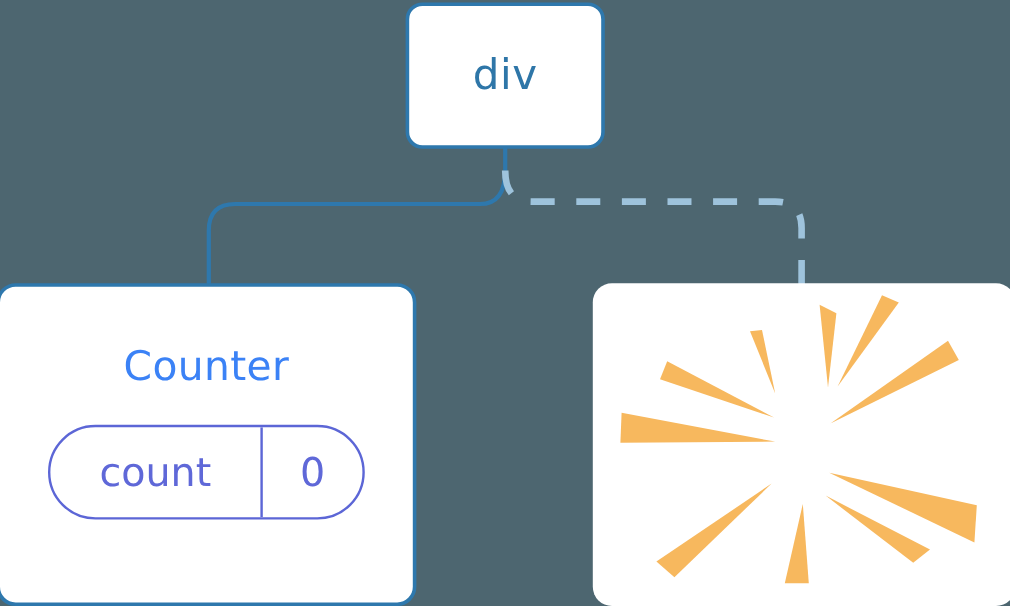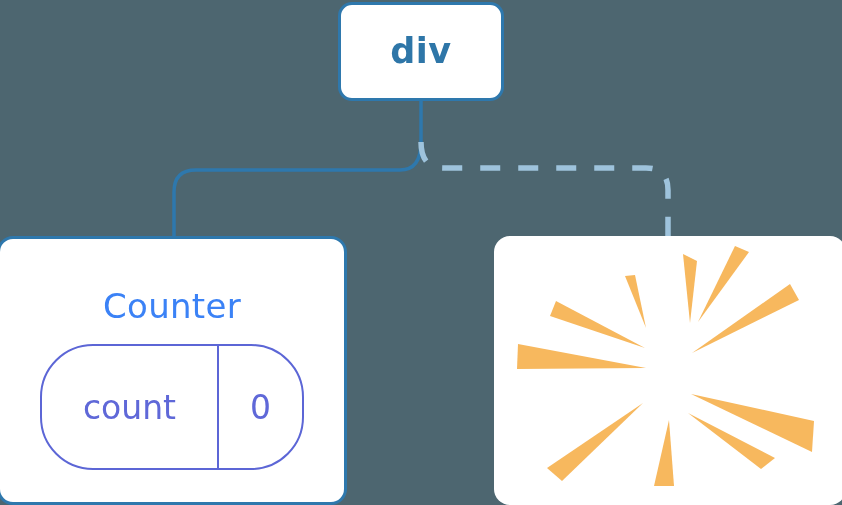--- a/index.html
+++ b/index.html
@@ -35,26 +35,25 @@
     box-sizing: border-box;
   }
   .node.bordered {
     border: 3px solid #2e78ad;
   }
 
   #node-div {
     left: 338px;
     top: 2px;
     width: 166px;
-    height: 99px;
+    height: 122px;
     border-radius: 14px;
     display: flex;
     align-items: center;
     justify-content: center;
-    font-weight: bold;
   }
   #node-div .node-title {
     font-size: 35px;
     color: #2e76a8;
     letter-spacing: 0.5px;
     line-height: 1;
   }
 
   #node-counter {
     left: -3px;
@@ -69,23 +68,23 @@
   #node-counter .node-title {
     font-size: 34px;
     color: #3b82f6;
     letter-spacing: 0.3px;
     margin-top: 50px;
     line-height: 1;
   }
 
   
   .state-pill {
-    margin-top: 21px;
+    margin-top: 31px;
     width: 264px;
-    height: 126px;
+    height: 79px;
     border: 2.5px solid #5c66d6;
     border-radius: 53px;
     display: flex;
     align-items: stretch;
     box-sizing: border-box;
     overflow: hidden;
   }
   .state-key,
   .state-val {
     display: flex;

